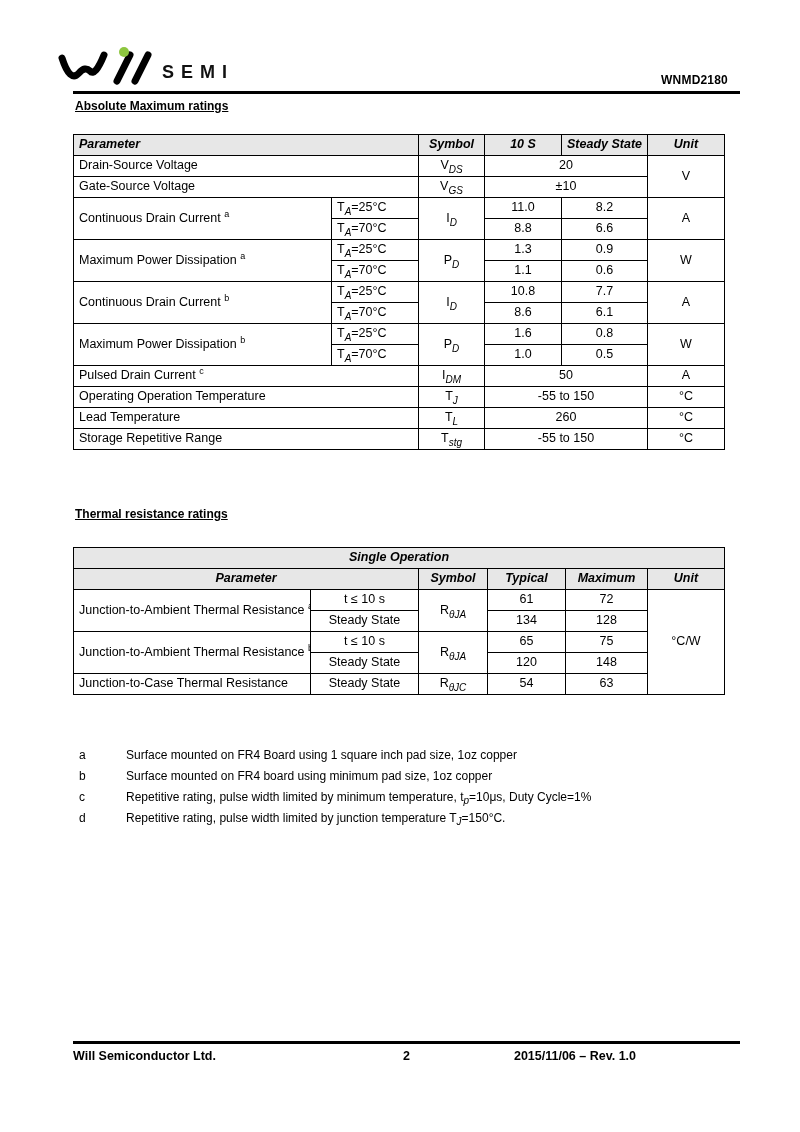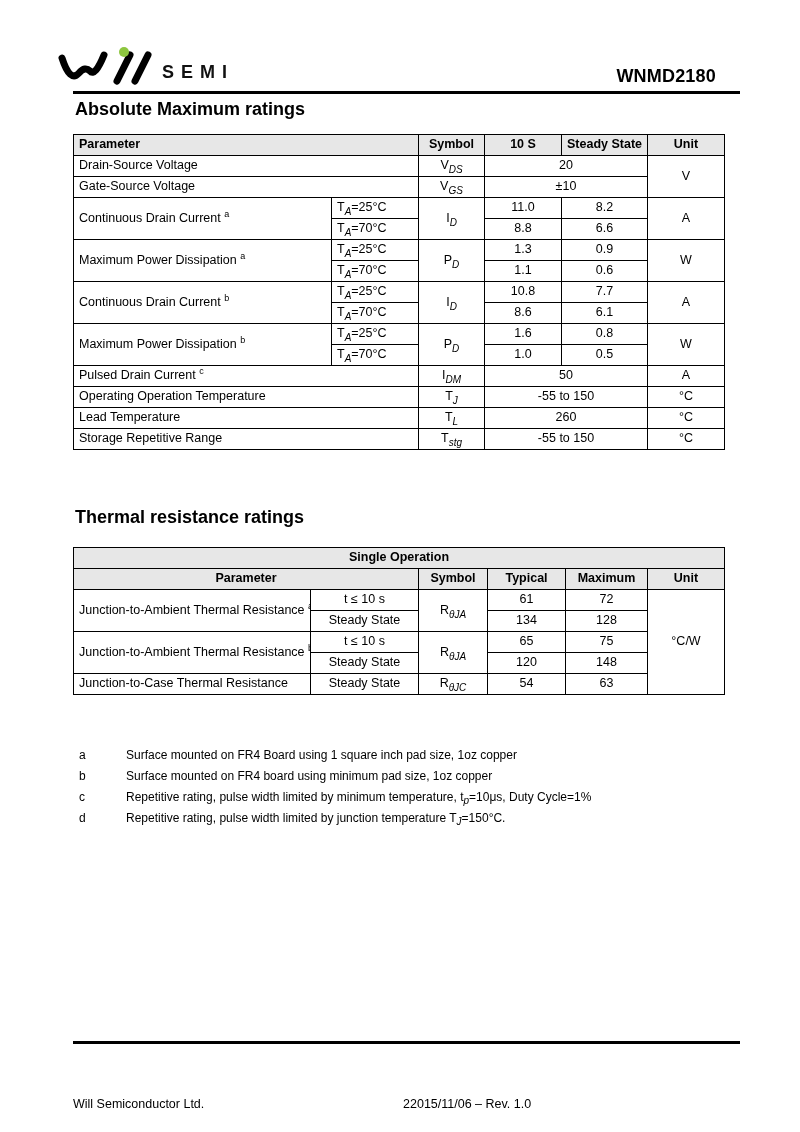--- a/index.html
+++ b/index.html
@@ -8,36 +8,36 @@
     width: 800px; height: 1132px;
     background: #ffffff;
     font-family: "Liberation Sans", sans-serif;
     color: #000;
     position: relative;
     overflow: hidden;
   }
   .page { position: absolute; inset: 0; }
 
   
-  .header { position: absolute; top: 44px; left: 58px; right: 68px; height: 46px; }
+  .header { position: absolute; top: 44px; left: 58px; right: 56px; height: 46px; }
   .logo { position: absolute; left: 0; top: 2px; }
   .logo text { font-family: "Liberation Sans", sans-serif; }
   .part-number {
     position: absolute; right: 16px; bottom: 3px;
-    font-size: 18px; font-weight: bold; letter-spacing: 0.2px;
+    font-size: 12px; font-weight: bold; letter-spacing: 0.2px;
   }
   .header-rule {
     position: absolute; top: 91px; left: 73px; width: 667px; height: 3px;
     background: #000;
   }
 
   
   .section-title {
     position: absolute; left: 75px;
-    font-size: 18px; font-weight: bold;
+    font-size: 12px; font-weight: bold; text-decoration: underline;
   }
   #amr-title { top: 99px; }
   #trr-title { top: 507px; }
 
   
   table {
     border-collapse: collapse;
     table-layout: fixed;
     width: 651px;
     font-size: 12.5px;
@@ -50,41 +50,41 @@
     border: 1px solid #000;
     height: 21px;
     text-align: center;
     vertical-align: middle;
     padding: 0 2px;
     line-height: 1.05;
     overflow: hidden;
     white-space: nowrap;
   }
   td.left { text-align: left; padding-left: 5px; }
-  td.head { background: #e7e7e7; font-weight: bold; }
+  td.head { background: #e7e7e7; font-weight: bold; font-style: italic; }
   sub { font-size: 10px; line-height: 0; font-style: italic; }
   sup { font-size: 9px; line-height: 0; }
 
   
   .footnotes { position: absolute; top: 744px; left: 79px; font-size: 12px; }
   .footnote { display: flex; height: 21px; align-items: center; }
   .fn-label { width: 31px; flex: none; }
   .fn-text { white-space: nowrap; margin-left: 16px; }
 
   
   .footer { position: absolute; top: 1041px; left: 73px; width: 667px; }
   .footer-rule { height: 3px; background: #000; }
   .footer-row {
     display: flex; align-items: baseline;
     padding-top: 5px;
-    font-size: 12.5px; font-weight: normal;
+    font-size: 12.5px; font-weight: bold;
   }
   .footer-left  { flex: 1; text-align: left; }
   .footer-center{ flex: 0; text-align: center; }
-  .footer-right { flex: 1; text-align: left; margin-top: 48px; }
+  .footer-right { flex: 1; text-align: center; }
 </style>
 </head>
 <body>
 
 <div class="page">
 
   <div class="header">
     <svg class="logo" width="200" height="44" viewBox="0 0 200 44">
       <path d="M4 12 Q12 37 21 27 Q27 20 32 25 Q37 31 46 9" fill="none" stroke="#000" stroke-width="7" stroke-linecap="round" stroke-linejoin="round"></path>
       <path d="M59 35 L72 9" fill="none" stroke="#000" stroke-width="7" stroke-linecap="round"></path>

